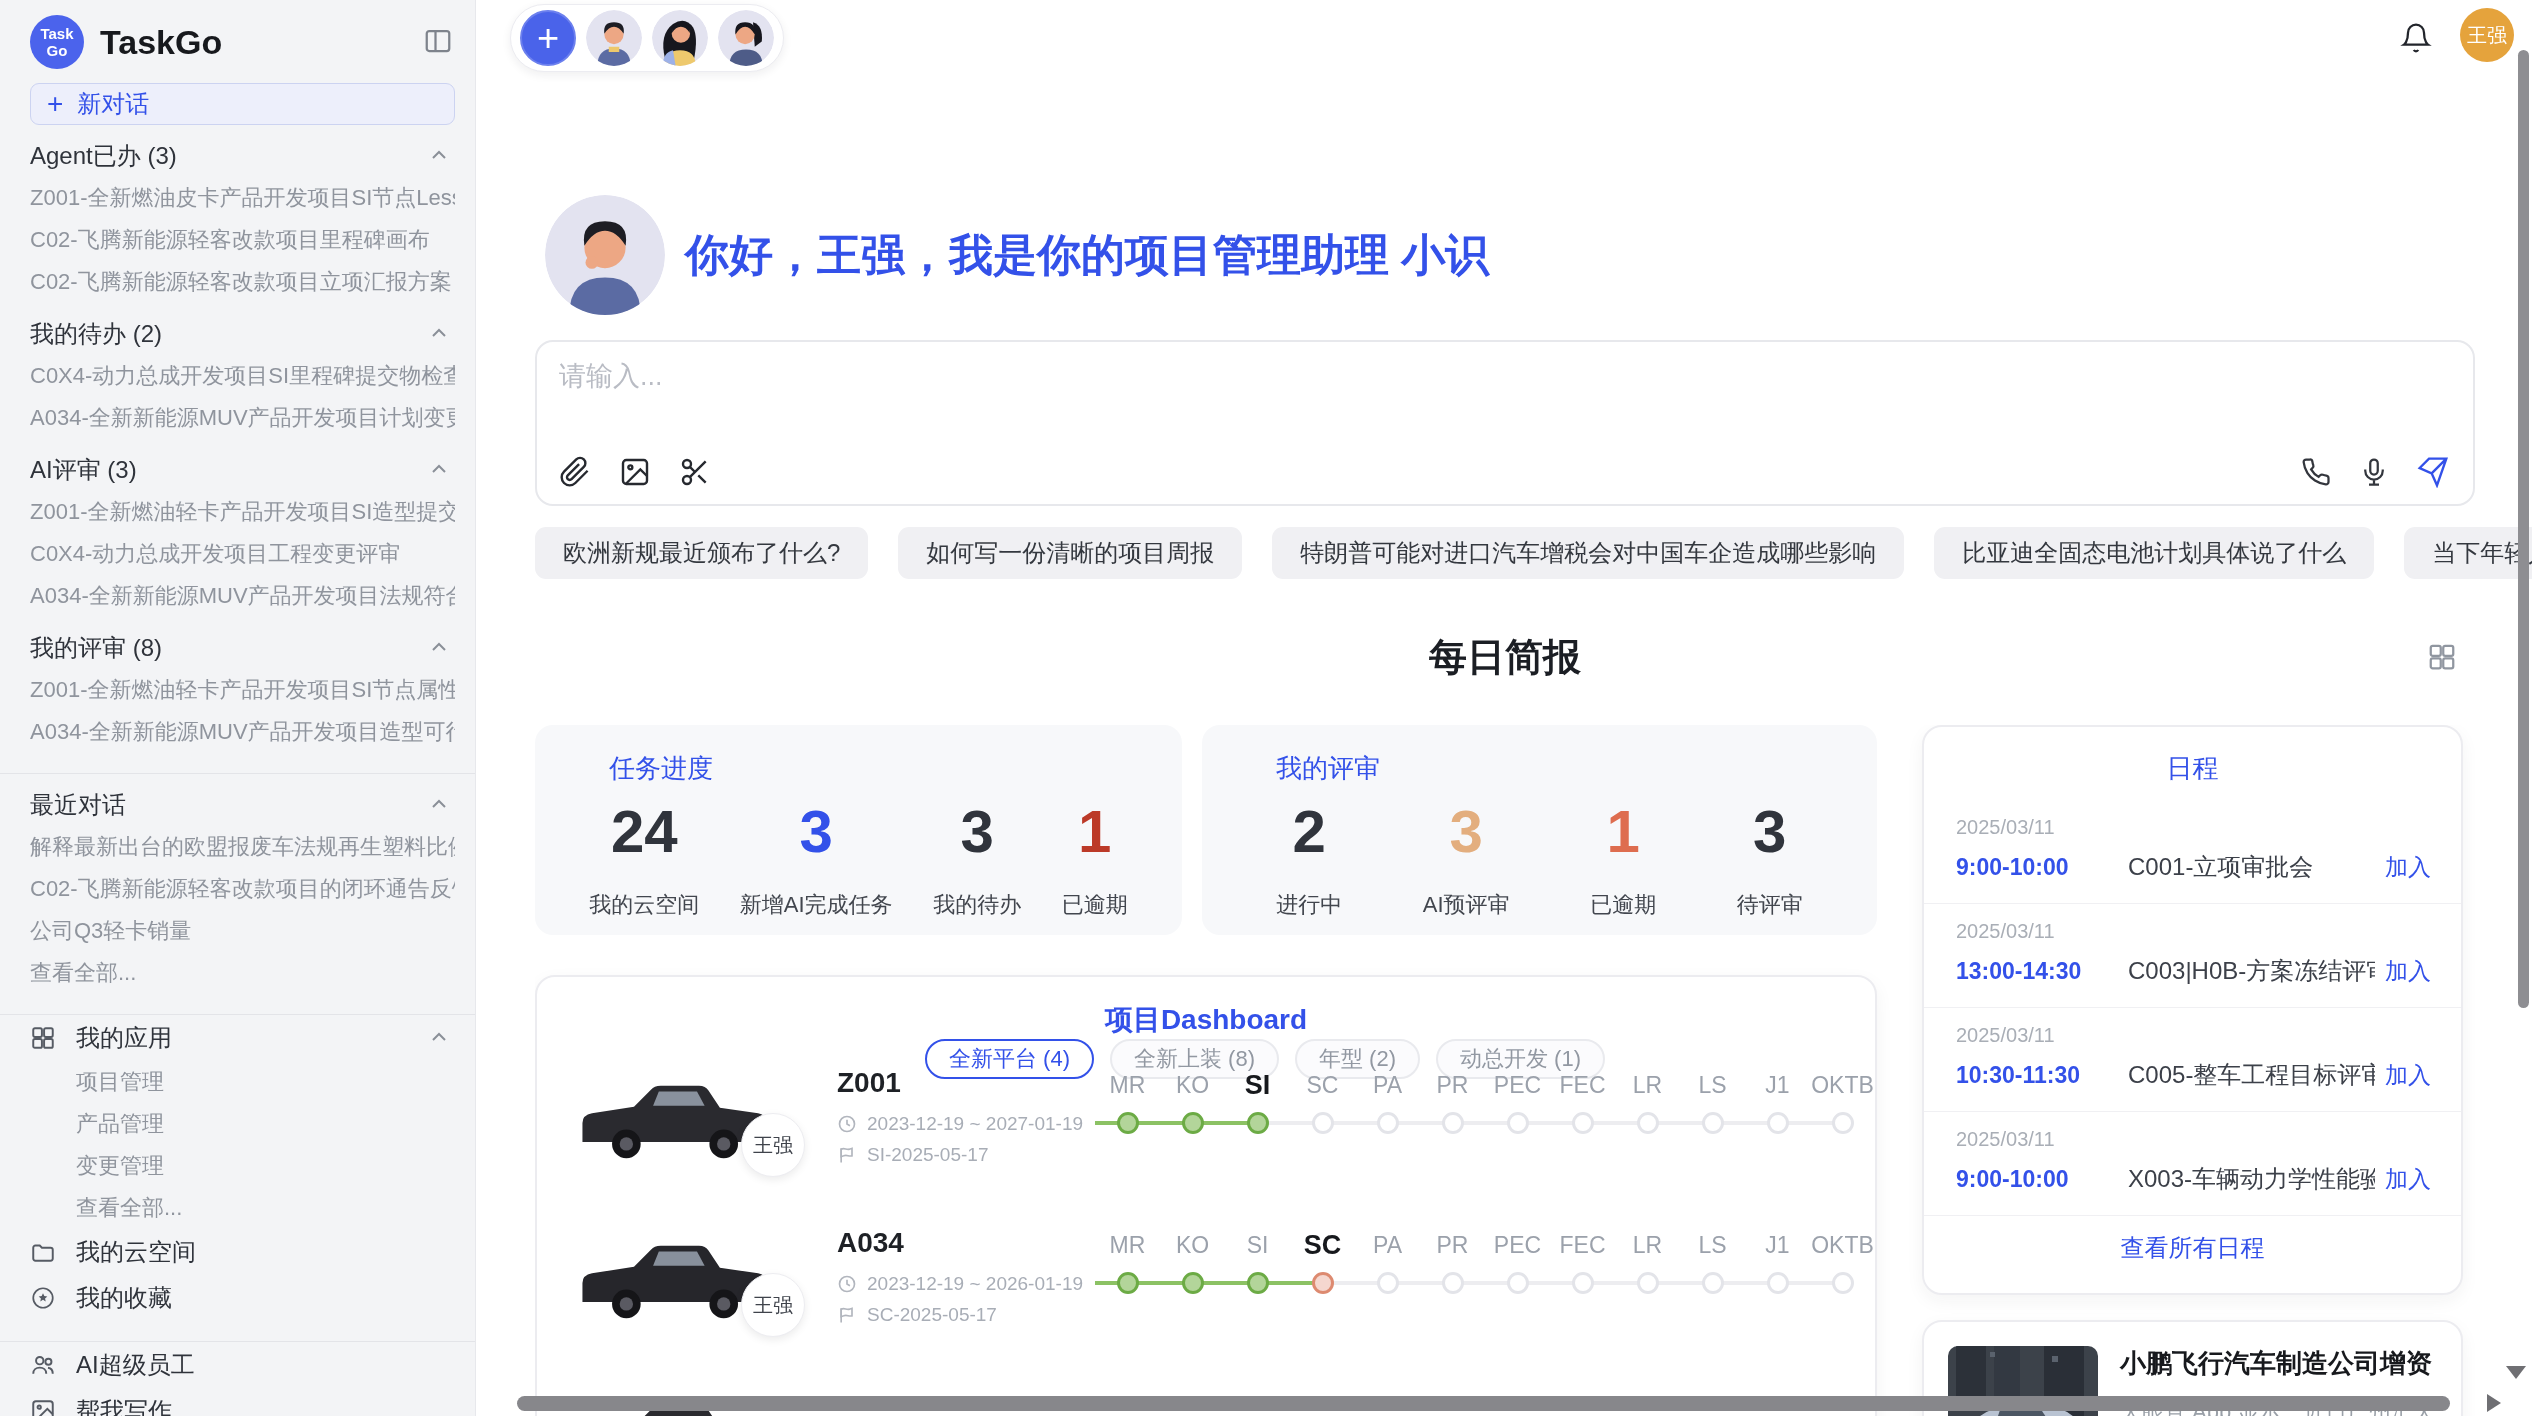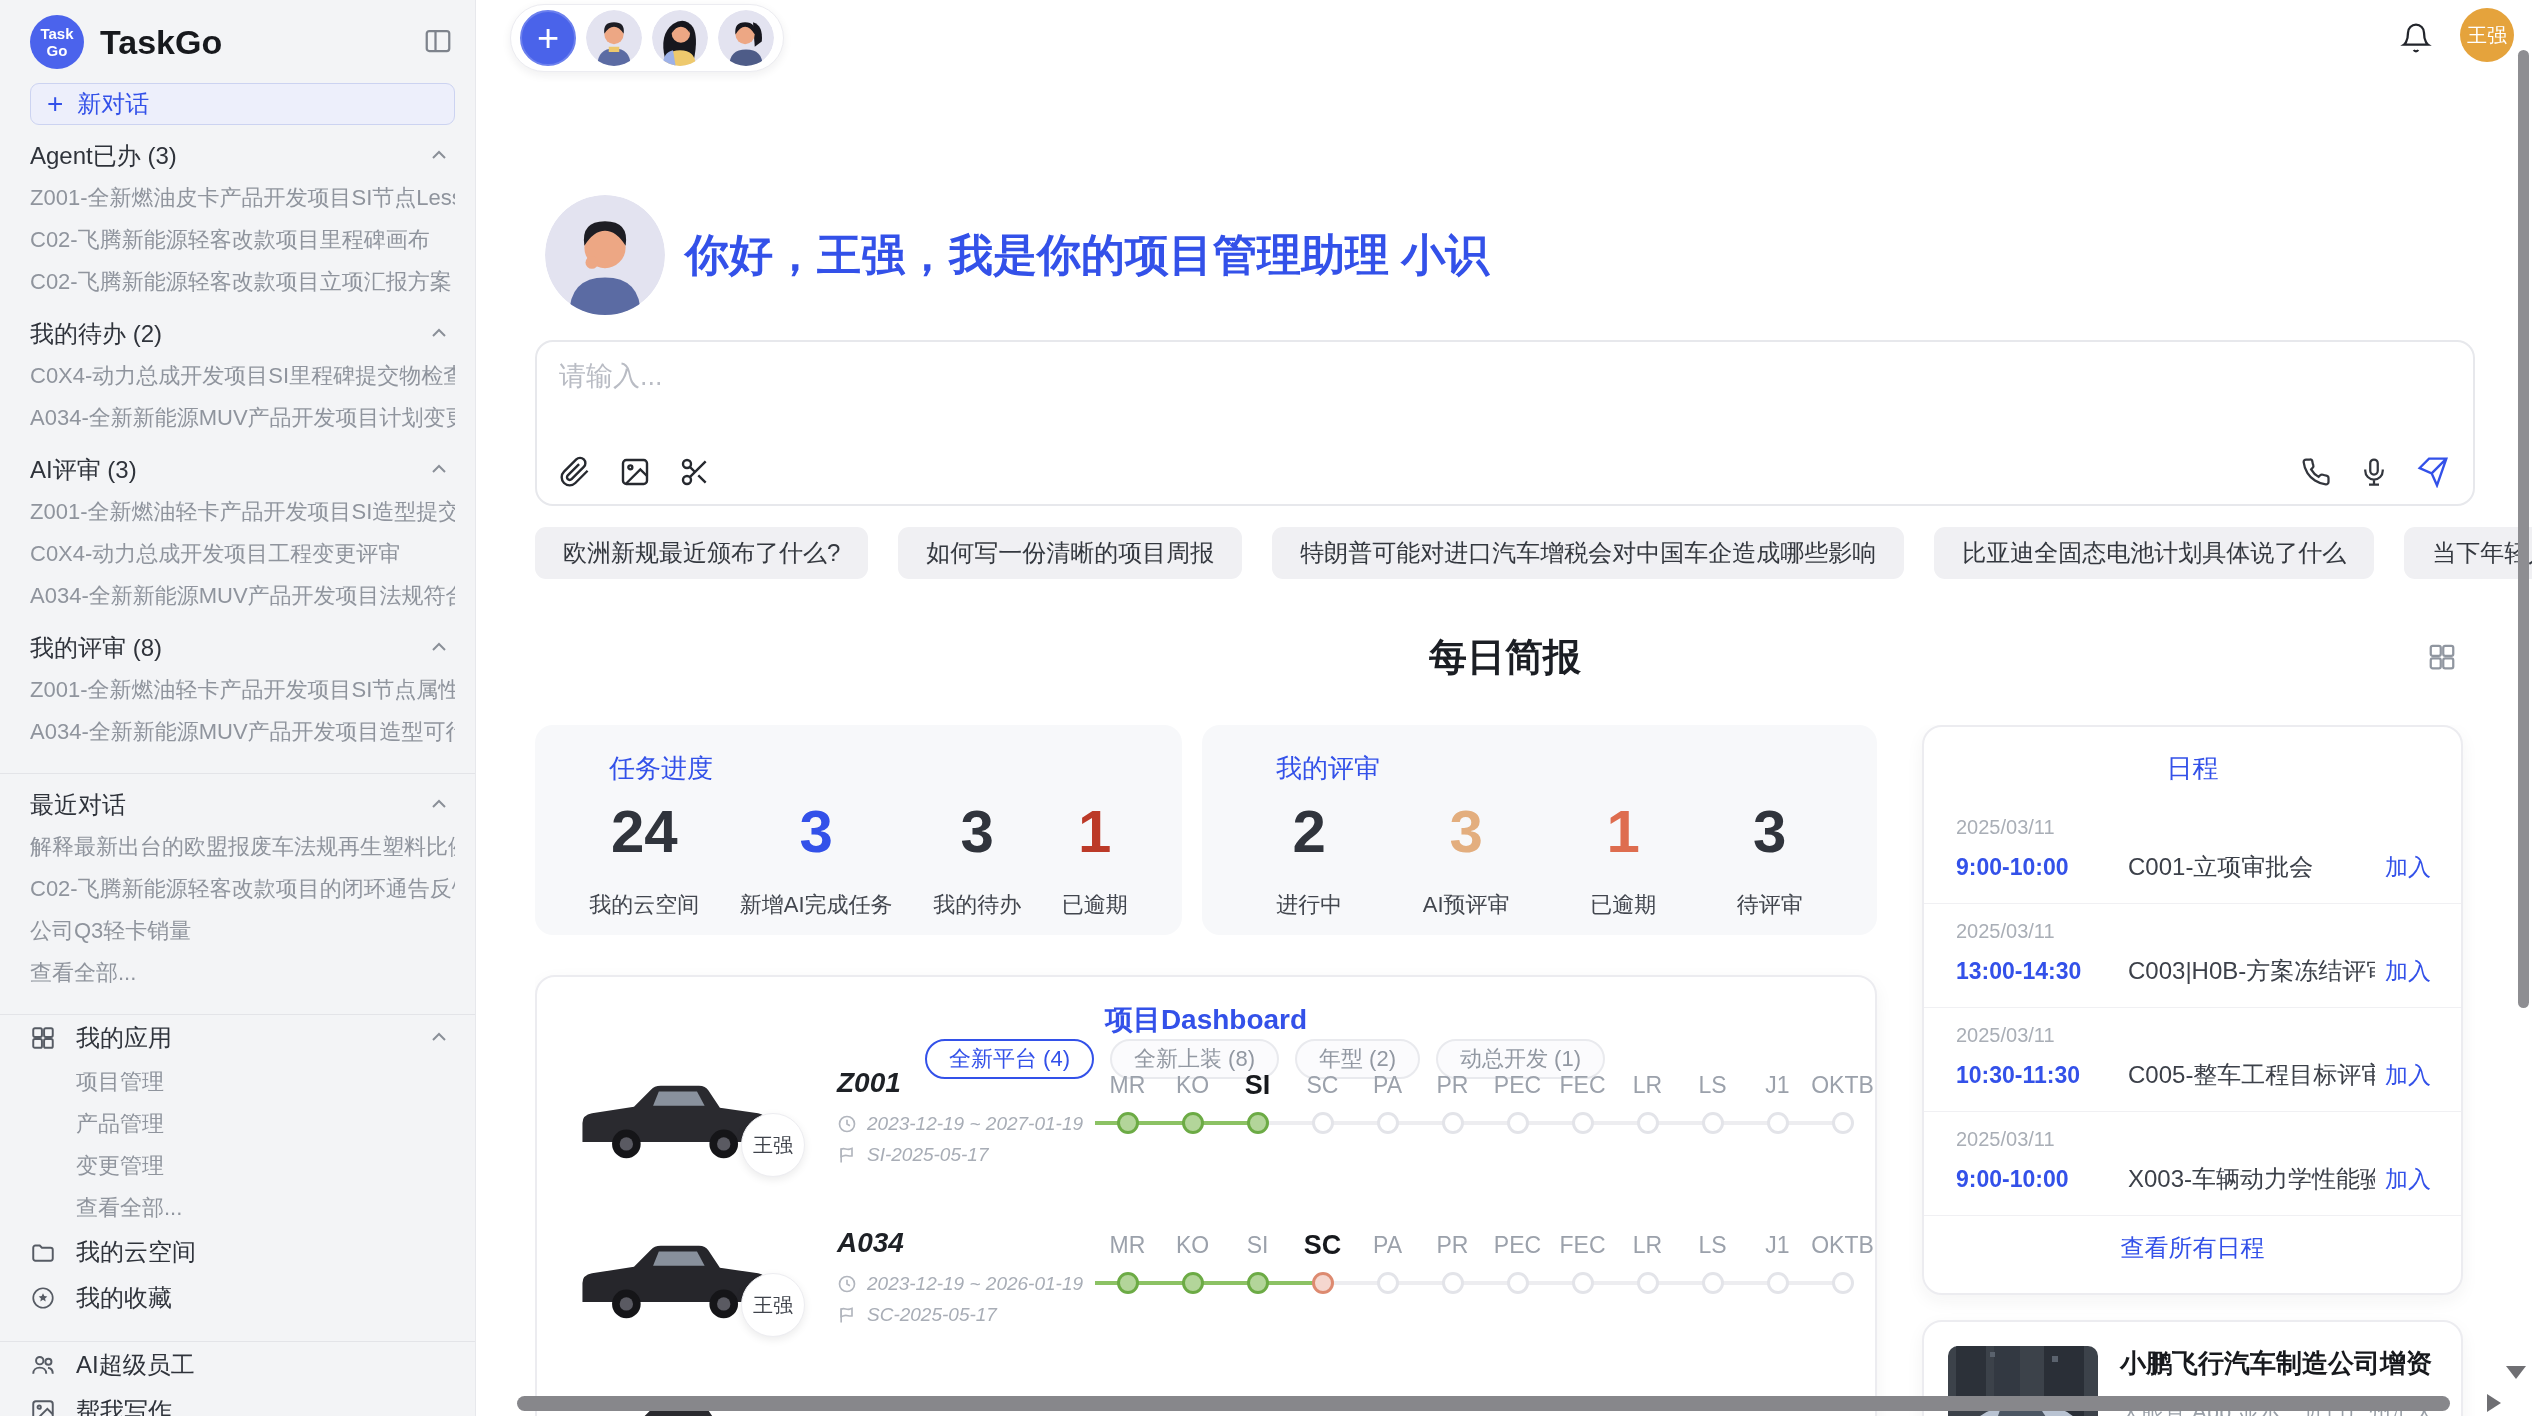--- a/index.html
+++ b/index.html
@@ -98,21 +98,21 @@
   .dash-title { font-size:28px; font-weight:700; color:#3351e9; }
   .dash-tabs { display:flex; gap:16px; margin-left:118px;align-items:flex-end; }
   .tab { height:40px; border-radius:20px; padding:0 22px; font-size:22px; display:flex;
     align-items:center; cursor:pointer; border:2px solid #e9eaee; color:#9298a2; background:#fbfbfd; }
   .tab.active { border-color:#3351e9; color:#3351e9; background:#fff; }
   .proj-row { display:flex; margin-top:22px; height:138px; }
   .car-wrap { width:210px; height:96px; position:relative; flex:none; margin-top:6px; }
   .owner-badge { position:absolute; right:-24px; top:40px; width:64px; height:64px; border-radius:50%;
     background:#fff; border:1px solid #ededf1; box-shadow:0 3px 8px rgba(0,0,0,.08); font-size:20px;
     color:#3f434b; display:flex; align-items:center; justify-content:center; }
-  .proj-info { margin-left:56px; width:250px; flex:none;font-style:italic; }
+  .proj-info { margin-left:56px; width:250px; flex:none; }
   .proj-code { font-size:28px; font-weight:700; color:#1e2126; margin-bottom:14px; }
   .proj-meta { display:flex; align-items:center; gap:10px; font-size:19px; color:#a8adb6; margin-bottom:9px; }
   .proj-meta svg { color:#b2b6be; flex:none; }
   .ms-track { display:flex; margin-left:8px; margin-top:2px; }
   .ms-cell { width:65px; text-align:center; }
   .ms-label { font-size:23px; color:#9ba1ab; height:32px; line-height:32px; }
   .ms-label.current { font-size:27px; font-weight:700; color:#17191d; }
   .ms-dotrow { position:relative; height:44px; }
   .seg { position:absolute; top:20px; height:4px; }
   .seg.left { left:0; width:50%; } .seg.right { right:0; width:50%; }

